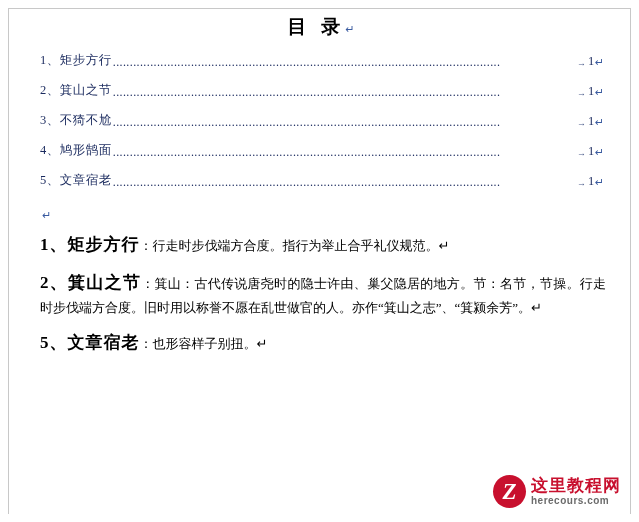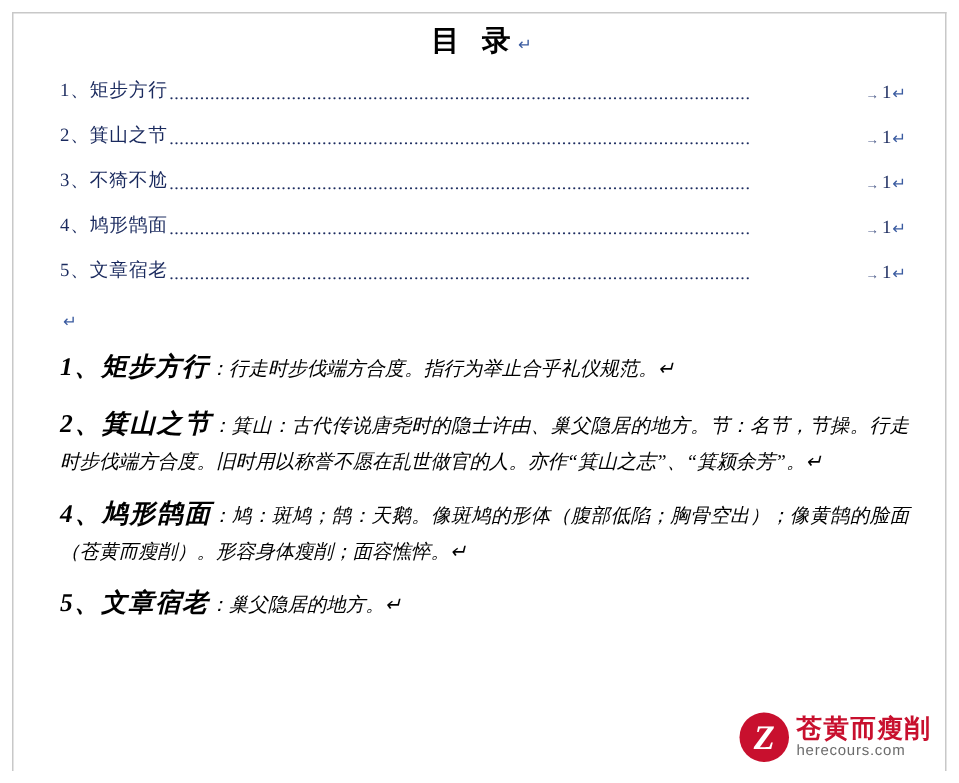--- a/index.html
+++ b/index.html
@@ -106,21 +106,20 @@
     margin-top: 16px;
     margin-bottom: 12px;
     height: 14px;
   }
   .entry {
     margin: 0 0 10px 0;
     padding: 0 4px 0 8px;
     font-size: 13px;
     line-height: 1.65;
     text-align: justify;
-    font-style: italic;
   }
   .entry-head {
     font-size: 17px;
     font-weight: bold;
     letter-spacing: 1px;
   }
   .entry-sep {
     font-size: 13px;
     font-weight: normal;
   }
@@ -161,20 +160,21 @@
     font-size: 17px;
     font-weight: bold;
     font-family: "Liberation Sans", sans-serif;
     letter-spacing: 1px;
   }
   .wm-en {
     color: #6b6b6b;
     font-size: 10px;
     font-family: "Liberation Sans", sans-serif;
     letter-spacing: 0.5px;
+    font-weight: bold;
   }
 </style>
 </head>
 <body>
 
 <div class="page">
   <div class="border-top"></div>
   <div class="border-left"></div>
   <div class="border-right"></div>
 
@@ -234,31 +234,28 @@
 
     <p class="entry">
       <span class="entry-head">1、矩步方行</span><span class="entry-sep">：</span><span class="entry-body">行走时步伐端方合度。指行为举止合乎礼仪规范。↵</span>
     </p>
 
     <p class="entry">
       <span class="entry-head">2、箕山之节</span><span class="entry-sep">：</span><span class="entry-body">箕山：古代传说唐尧时的隐士许由、巢父隐居的地方。节：名节，节操。行走时步伐端方合度。旧时用以称誉不愿在乱世做官的人。亦作“箕山之志”、“箕颍余芳”。↵</span>
     </p>
 
 
+
     <p class="entry">
-      <span class="entry-head">4、鸠形鹄面</span><span class="entry-sep">：</span><span class="entry-body">鸠：斑鸠；鹄：天鹅。像斑鸠的形体（腹部低陷；胸骨空出）；像黄鹄的脸面（苍黄而瘦削）。形容身体瘦削；面容憔悴。↵</span>
-    </p>
-
-    <p class="entry">
-      <span class="entry-head">5、文章宿老</span><span class="entry-sep">：</span><span class="entry-body">巢父隐居的地方。↵</span>
+      <span class="entry-head">5、文章宿老</span><span class="entry-sep">：</span><span class="entry-body">也形容样子别扭。↵</span>
     </p>
 
   </div>
 
   <div class="watermark">
     <div class="wm-badge">Z</div>
     <div class="wm-texts">
-      <span class="wm-cn">苍黄而瘦削</span>
+      <span class="wm-cn">这里教程网</span>
       <span class="wm-en">herecours.com</span>
     </div>
   </div>
 
 </div>
 
 </body></html>

